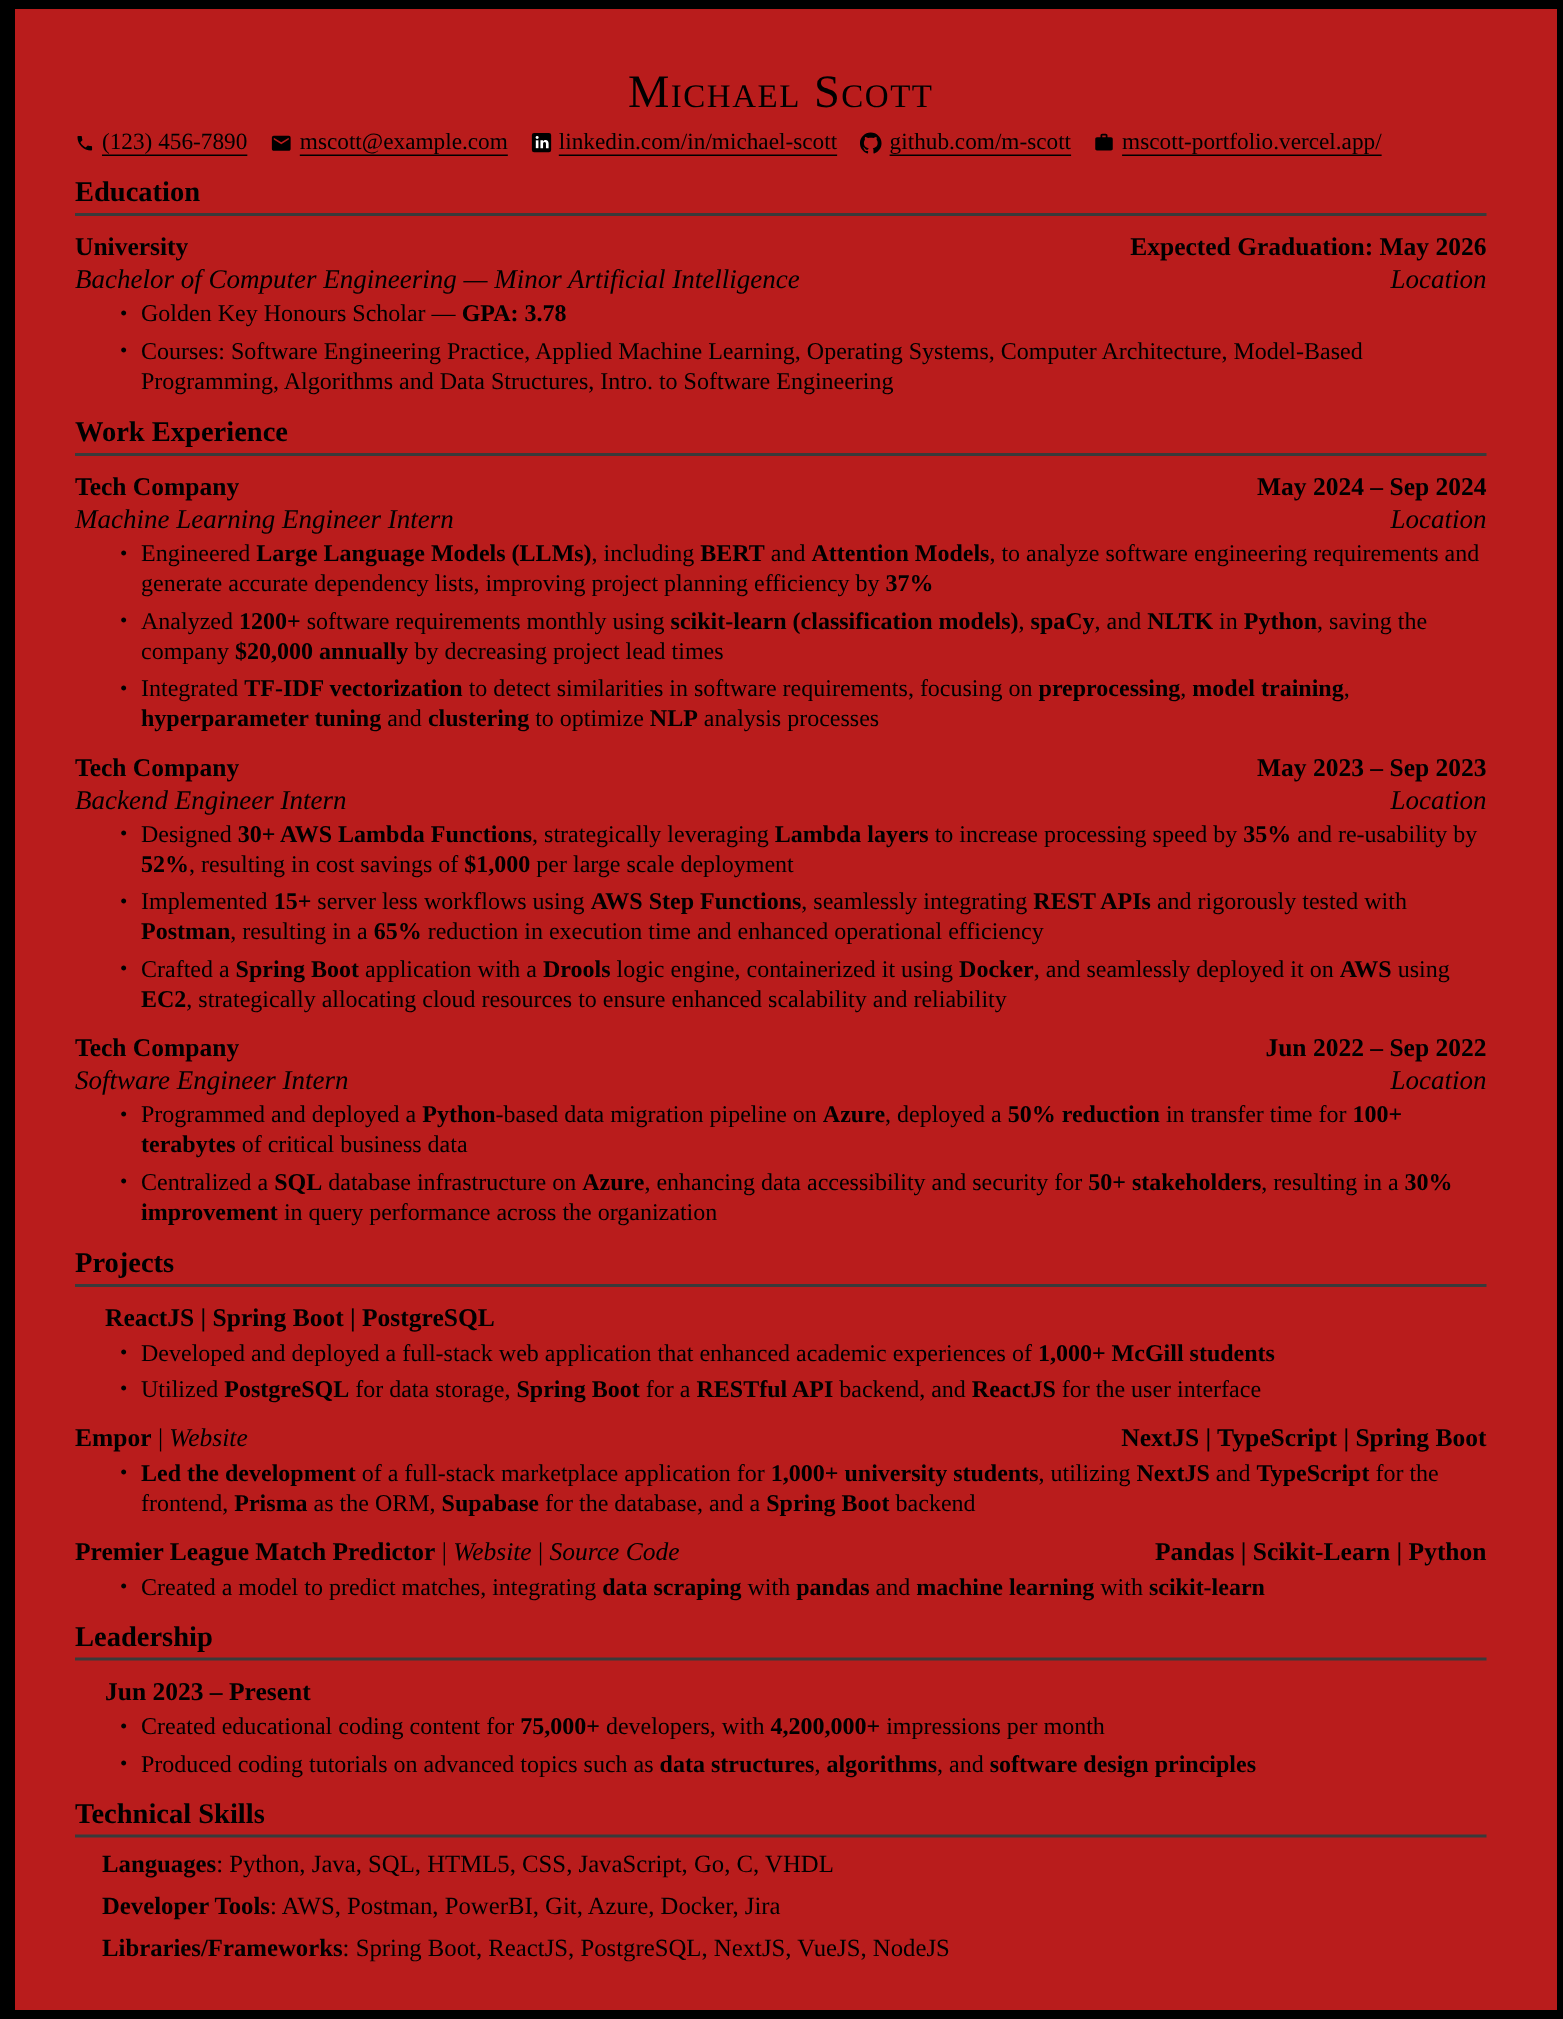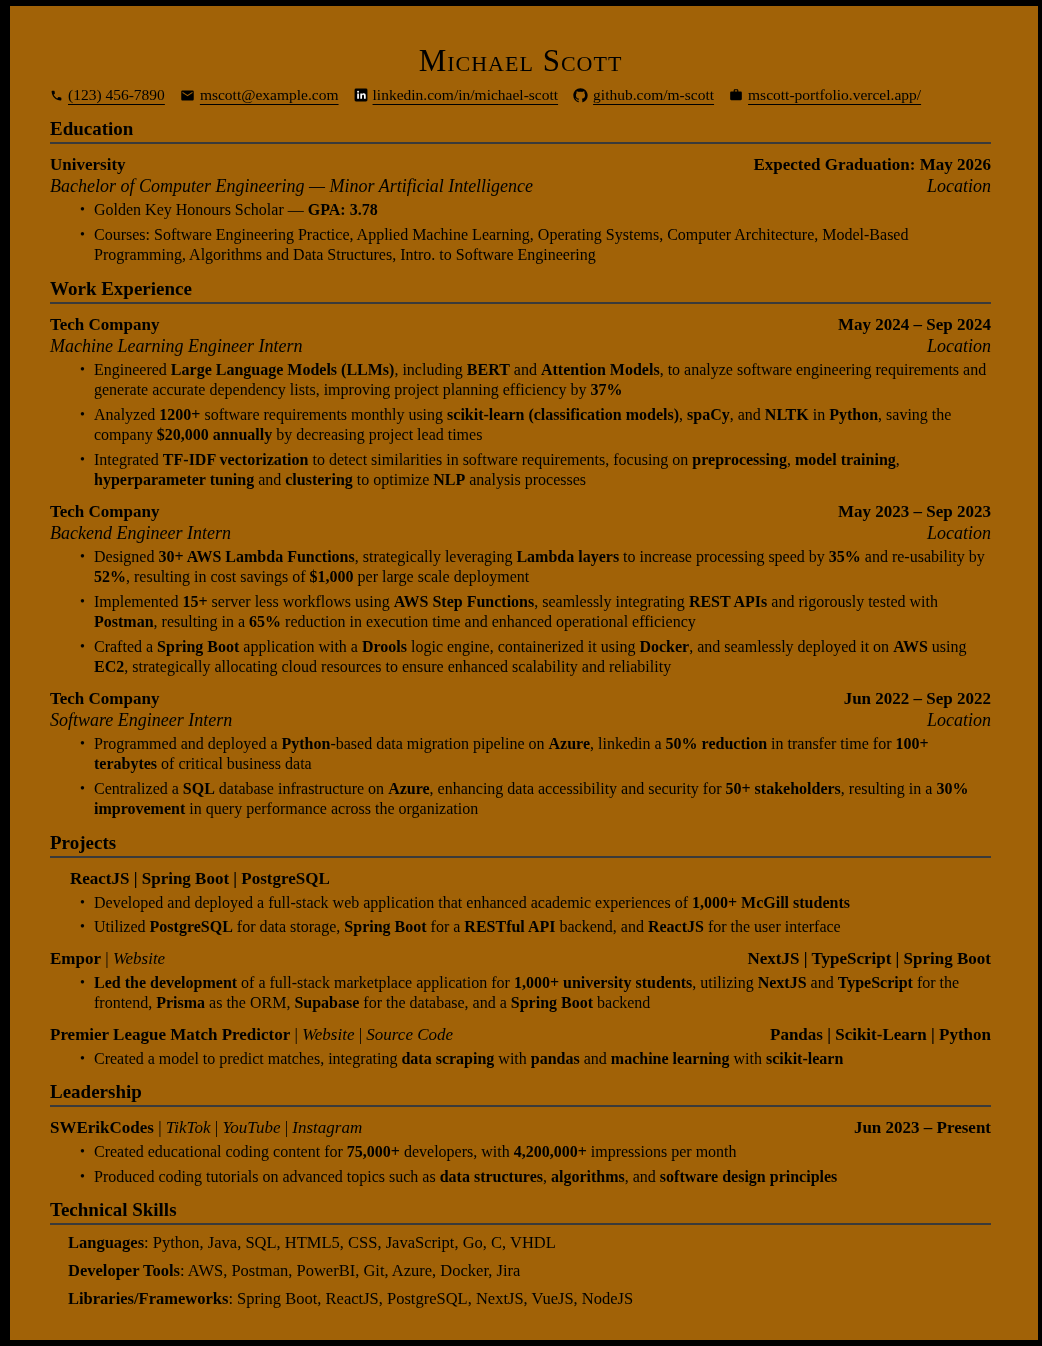--- a/index.html
+++ b/index.html
@@ -7,21 +7,21 @@
     width:1042px;height:1346px;
     background:#000;
     font-family:"Liberation Serif","DejaVu Serif",serif;
     color:#000;
     position:relative;
     overflow:hidden;
   }
   .page{
     position:absolute;
     left:10px;top:6px;right:4px;bottom:6px;
-    background:#a16207;
+    background:#b91c1c;
     box-sizing:border-box;
     padding:38px 47px 0 40px;
   }
   .name{
     margin:0;
     text-align:center;
     font-size:31px;
     line-height:34px;
     font-weight:normal;
     font-variant:small-caps;
@@ -189,21 +189,21 @@
         <div class="entry">
           <div class="row hrow">
             <div class="hl"><span class="b">Tech Company</span></div>
             <div class="hr"><span class="b">Jun 2022 – Sep 2022</span></div>
           </div>
           <div class="row srow">
             <div class="hl"><span class=" i">Software Engineer Intern</span></div>
             <div class="hr"><span class=" i">Location</span></div>
           </div>
           <ul class="bullets">
-            <li><span class="">Programmed and deployed a </span><span class="b">Python</span><span class="">-based data migration pipeline on </span><span class="b">Azure</span><span class="">, linkedin a </span><span class="b">50% reduction</span><span class=""> in transfer time for </span><span class="b">100+ terabytes</span><span class=""> of critical business data</span></li>
+            <li><span class="">Programmed and deployed a </span><span class="b">Python</span><span class="">-based data migration pipeline on </span><span class="b">Azure</span><span class="">, deployed a </span><span class="b">50% reduction</span><span class=""> in transfer time for </span><span class="b">100+ terabytes</span><span class=""> of critical business data</span></li>
             <li><span class="">Centralized a </span><span class="b">SQL</span><span class=""> database infrastructure on </span><span class="b">Azure</span><span class="">, enhancing data accessibility and security for </span><span class="b">50+ stakeholders</span><span class="">, resulting in a </span><span class="b">30% improvement</span><span class=""> in query performance across the organization</span></li>
           </ul>
         </div>
       </section>
       <section>
         <div class="sec-title">Projects</div>
         <div class="sec-rule"></div>
         <div class="entry">
           <div class="row hrow">
             <div class="hr"><span class="b">ReactJS | Spring Boot | PostgreSQL</span></div>
@@ -230,21 +230,20 @@
           <ul class="bullets">
             <li><span class="">Created a model to predict matches, integrating </span><span class="b">data scraping</span><span class=""> with </span><span class="b">pandas</span><span class=""> and </span><span class="b">machine learning</span><span class=""> with </span><span class="b">scikit-learn</span></li>
           </ul>
         </div>
       </section>
       <section>
         <div class="sec-title">Leadership</div>
         <div class="sec-rule"></div>
         <div class="entry">
           <div class="row hrow">
-            <div class="hl"><span class="b">SWErikCodes</span><span class=""> | </span><span class=" i">TikTok</span><span class=""> | </span><span class=" i">YouTube</span><span class=""> | </span><span class=" i">Instagram</span></div>
             <div class="hr"><span class="b">Jun 2023 – Present</span></div>
           </div>
           <ul class="bullets">
             <li><span class="">Created educational coding content for </span><span class="b">75,000+</span><span class=""> developers, with </span><span class="b">4,200,000+</span><span class=""> impressions per month</span></li>
             <li><span class="">Produced coding tutorials on advanced topics such as </span><span class="b">data structures</span><span class="">, </span><span class="b">algorithms</span><span class="">, and </span><span class="b">software design principles</span></li>
           </ul>
         </div>
       </section>
       <section>
         <div class="sec-title">Technical Skills</div>

